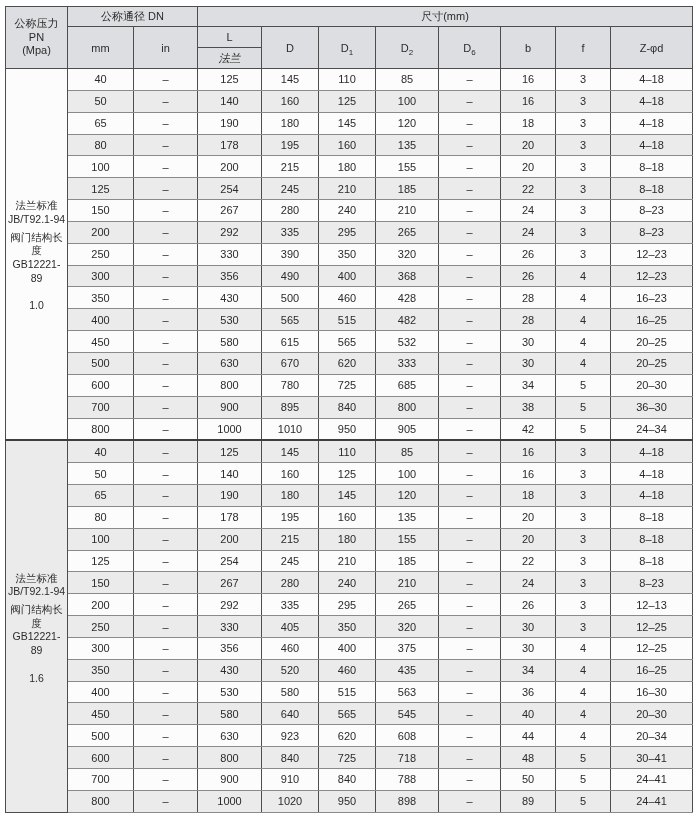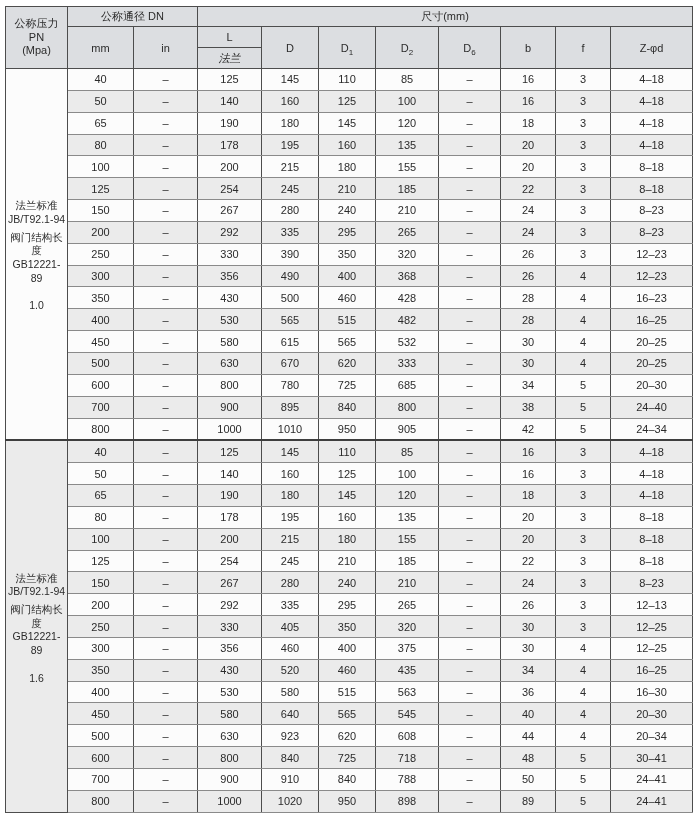--- a/index.html
+++ b/index.html
@@ -312,21 +312,21 @@
         <tr class="alt">
           <td>700</td>
           <td>–</td>
           <td>900</td>
           <td>895</td>
           <td>840</td>
           <td>800</td>
           <td>–</td>
           <td>38</td>
           <td>5</td>
-          <td>24–40</td>
+          <td>36–30</td>
         </tr>
         <tr>
           <td>800</td>
           <td>–</td>
           <td>1000</td>
           <td>1010</td>
           <td>950</td>
           <td>905</td>
           <td>–</td>
           <td>42</td>

